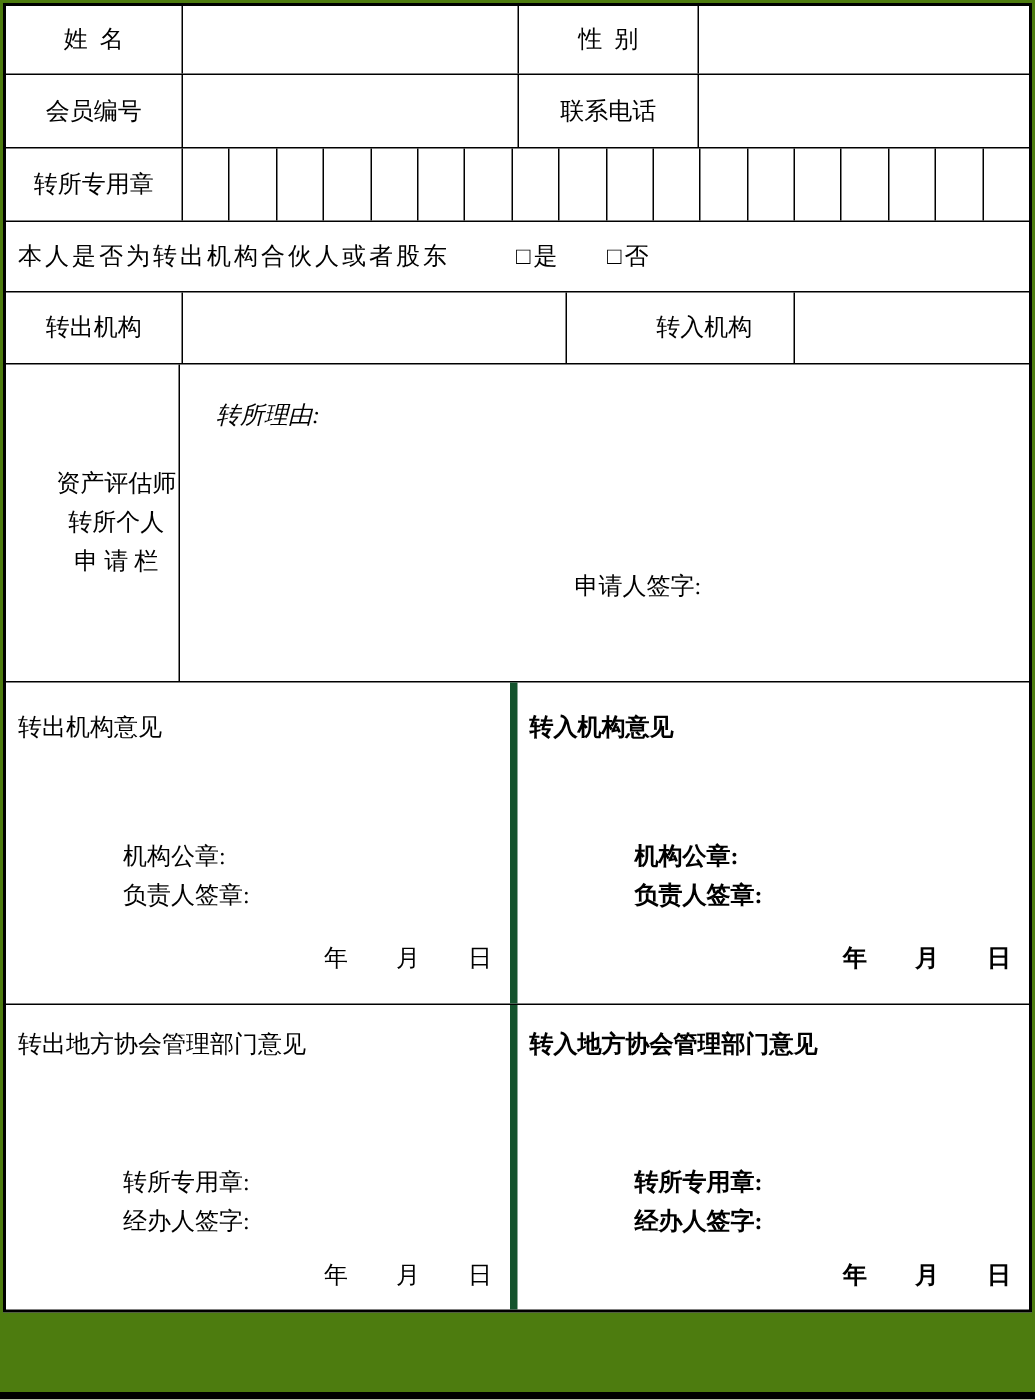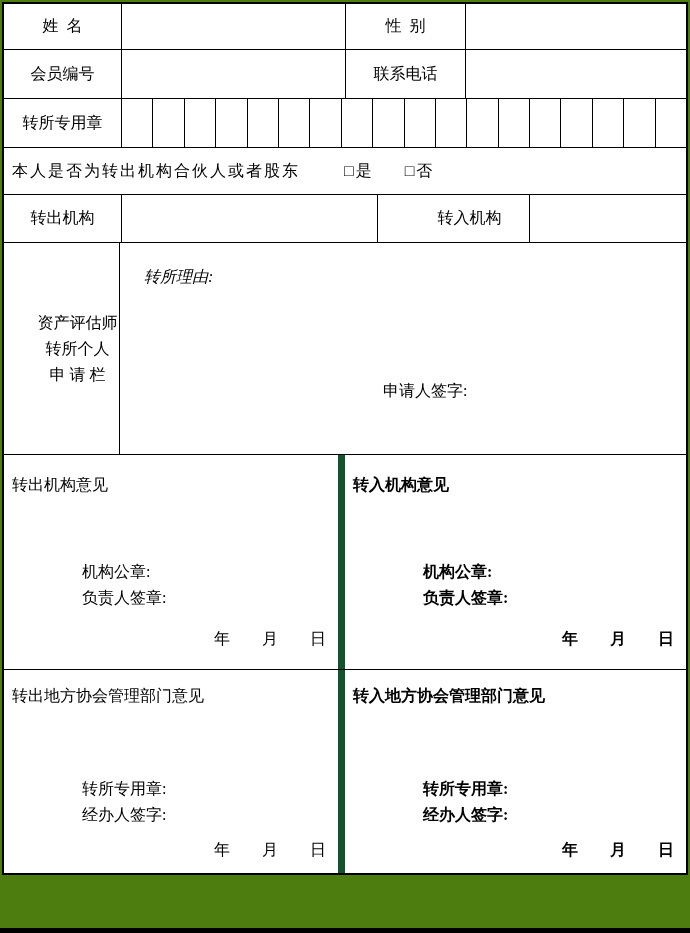--- a/index.html
+++ b/index.html
@@ -32,21 +32,21 @@
   .r3 .idcell:last-child { border-right: none; }
   .qcell { flex: 1; padding-left: 8px; white-space: pre; }
   .question { letter-spacing: 2px; }
   .opt-yes { margin-left: 44px; letter-spacing: 2px; }
   .opt-no { margin-left: 31px; letter-spacing: 2px; }
   .applab { width: 116px; flex-direction: column; justify-content: center; line-height: 26px; white-space: pre; text-align: center; padding-left: 32px; }
   .appcontent { flex: 1; position: relative; }
   .reason-label { position: absolute; left: 24px; top: 24px; font-size: 16px; font-style: italic; }
   .applicant-sign-label { position: absolute; left: 263px; top: 138px; font-size: 16px; }
   .half { width: 341px; position: relative; font-size: 16px; }
-  .half.first { border-right: 7px solid #14532d; }
+  .half.first { border-right: 5px solid #14532d; }
   .half:last-child { border-right: none; font-weight: bold; }
   .opinion-title { position: absolute; left: 8px; top: 20px; }
   .r8 .opinion-title { top: 16px; }
   .seal-block { position: absolute; left: 78px; top: 104px; line-height: 26px; }
   .r8 .seal-block { top: 106px; }
   .date-line { position: absolute; right: 12px; top: 174px; white-space: pre; }
   .r8 .date-line { top: 170px; }
   .notes { position: absolute; left: 6px; top: 882px; font-size: 15px; line-height: 27px; white-space: pre; }
   .bottom-bar { position: absolute; left: 0; bottom: 0; width: 690px; height: 5px; background: #000; }
 </style>

